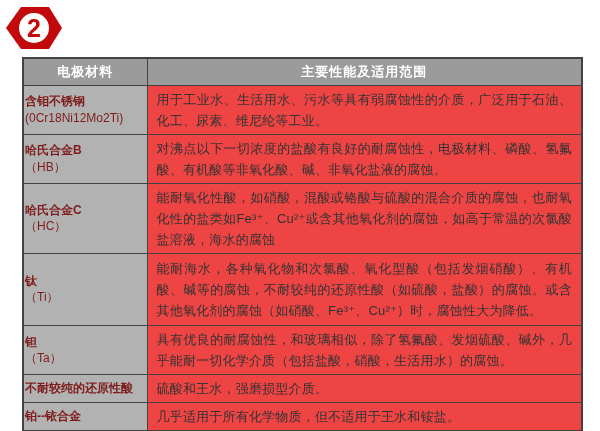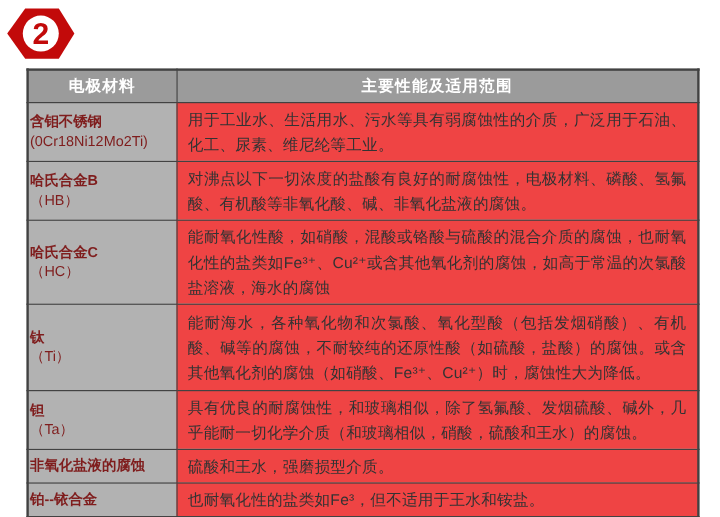--- a/index.html
+++ b/index.html
@@ -118,30 +118,30 @@
             <div>钛</div>
             <div class="code">（Ti）</div>
           </td>
           <td class="desc">能耐海水，各种氧化物和次氯酸、氧化型酸（包括发烟硝酸）、有机酸、碱等的腐蚀，不耐较纯的还原性酸（如硫酸，盐酸）的腐蚀。或含其他氧化剂的腐蚀（如硝酸、Fe³⁺、Cu²⁺）时，腐蚀性大为降低。</td>
         </tr>
         <tr>
           <td class="mat">
             <div>钽</div>
             <div class="code">（Ta）</div>
           </td>
-          <td class="desc">具有优良的耐腐蚀性，和玻璃相似，除了氢氟酸、发烟硫酸、碱外，几乎能耐一切化学介质（和玻璃相似，硝酸，硫酸和王水）的腐蚀。</td>
+          <td class="desc">具有优良的耐腐蚀性，和玻璃相似，除了氢氟酸、发烟硫酸、碱外，几乎能耐一切化学介质（包括盐酸，硝酸，生活用水）的腐蚀。</td>
         </tr>
         <tr>
           <td class="mat">
-            <div>非氧化盐液的腐蚀</div>
+            <div>不耐较纯的还原性酸</div>
           </td>
           <td class="desc">硫酸和王水，强磨损型介质。</td>
         </tr>
         <tr>
           <td class="mat">
             <div>铂--铱合金</div>
           </td>
-          <td class="desc">也耐氧化性的盐类如Fe³，但不适用于王水和铵盐。</td>
+          <td class="desc">几乎适用于所有化学物质，但不适用于王水和铵盐。</td>
         </tr>
       </tbody>
   </table>
 
 </div>
 
 </body></html>

